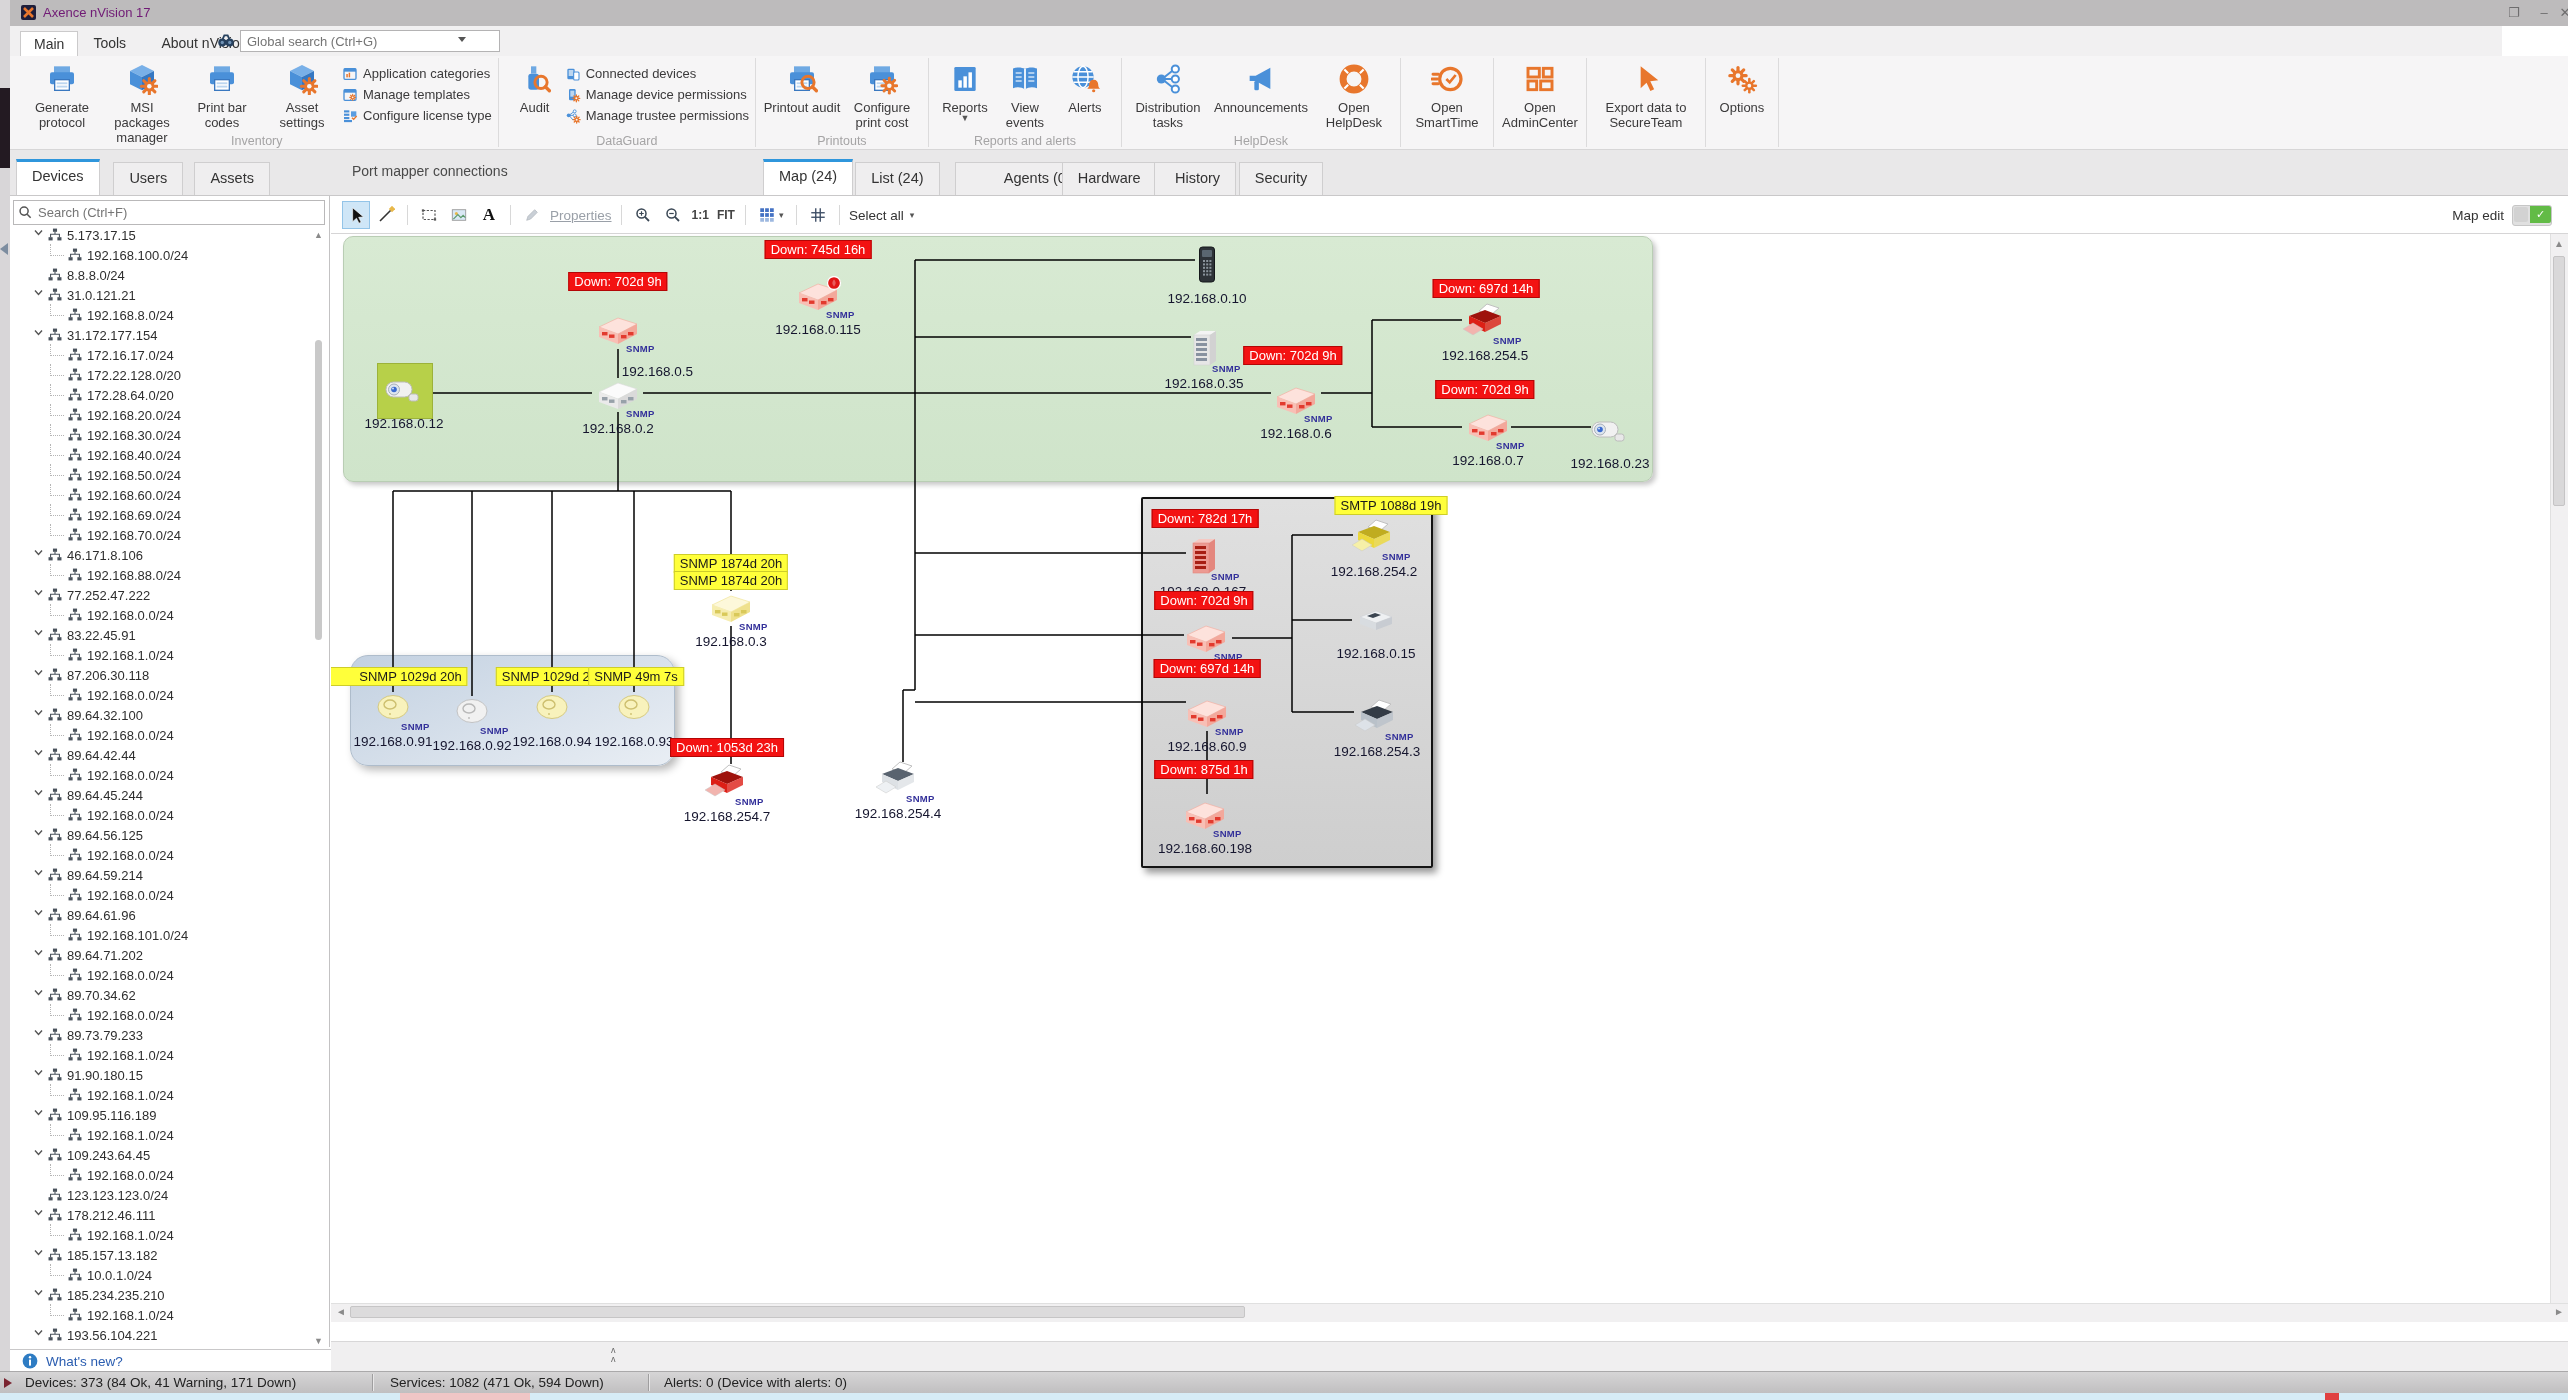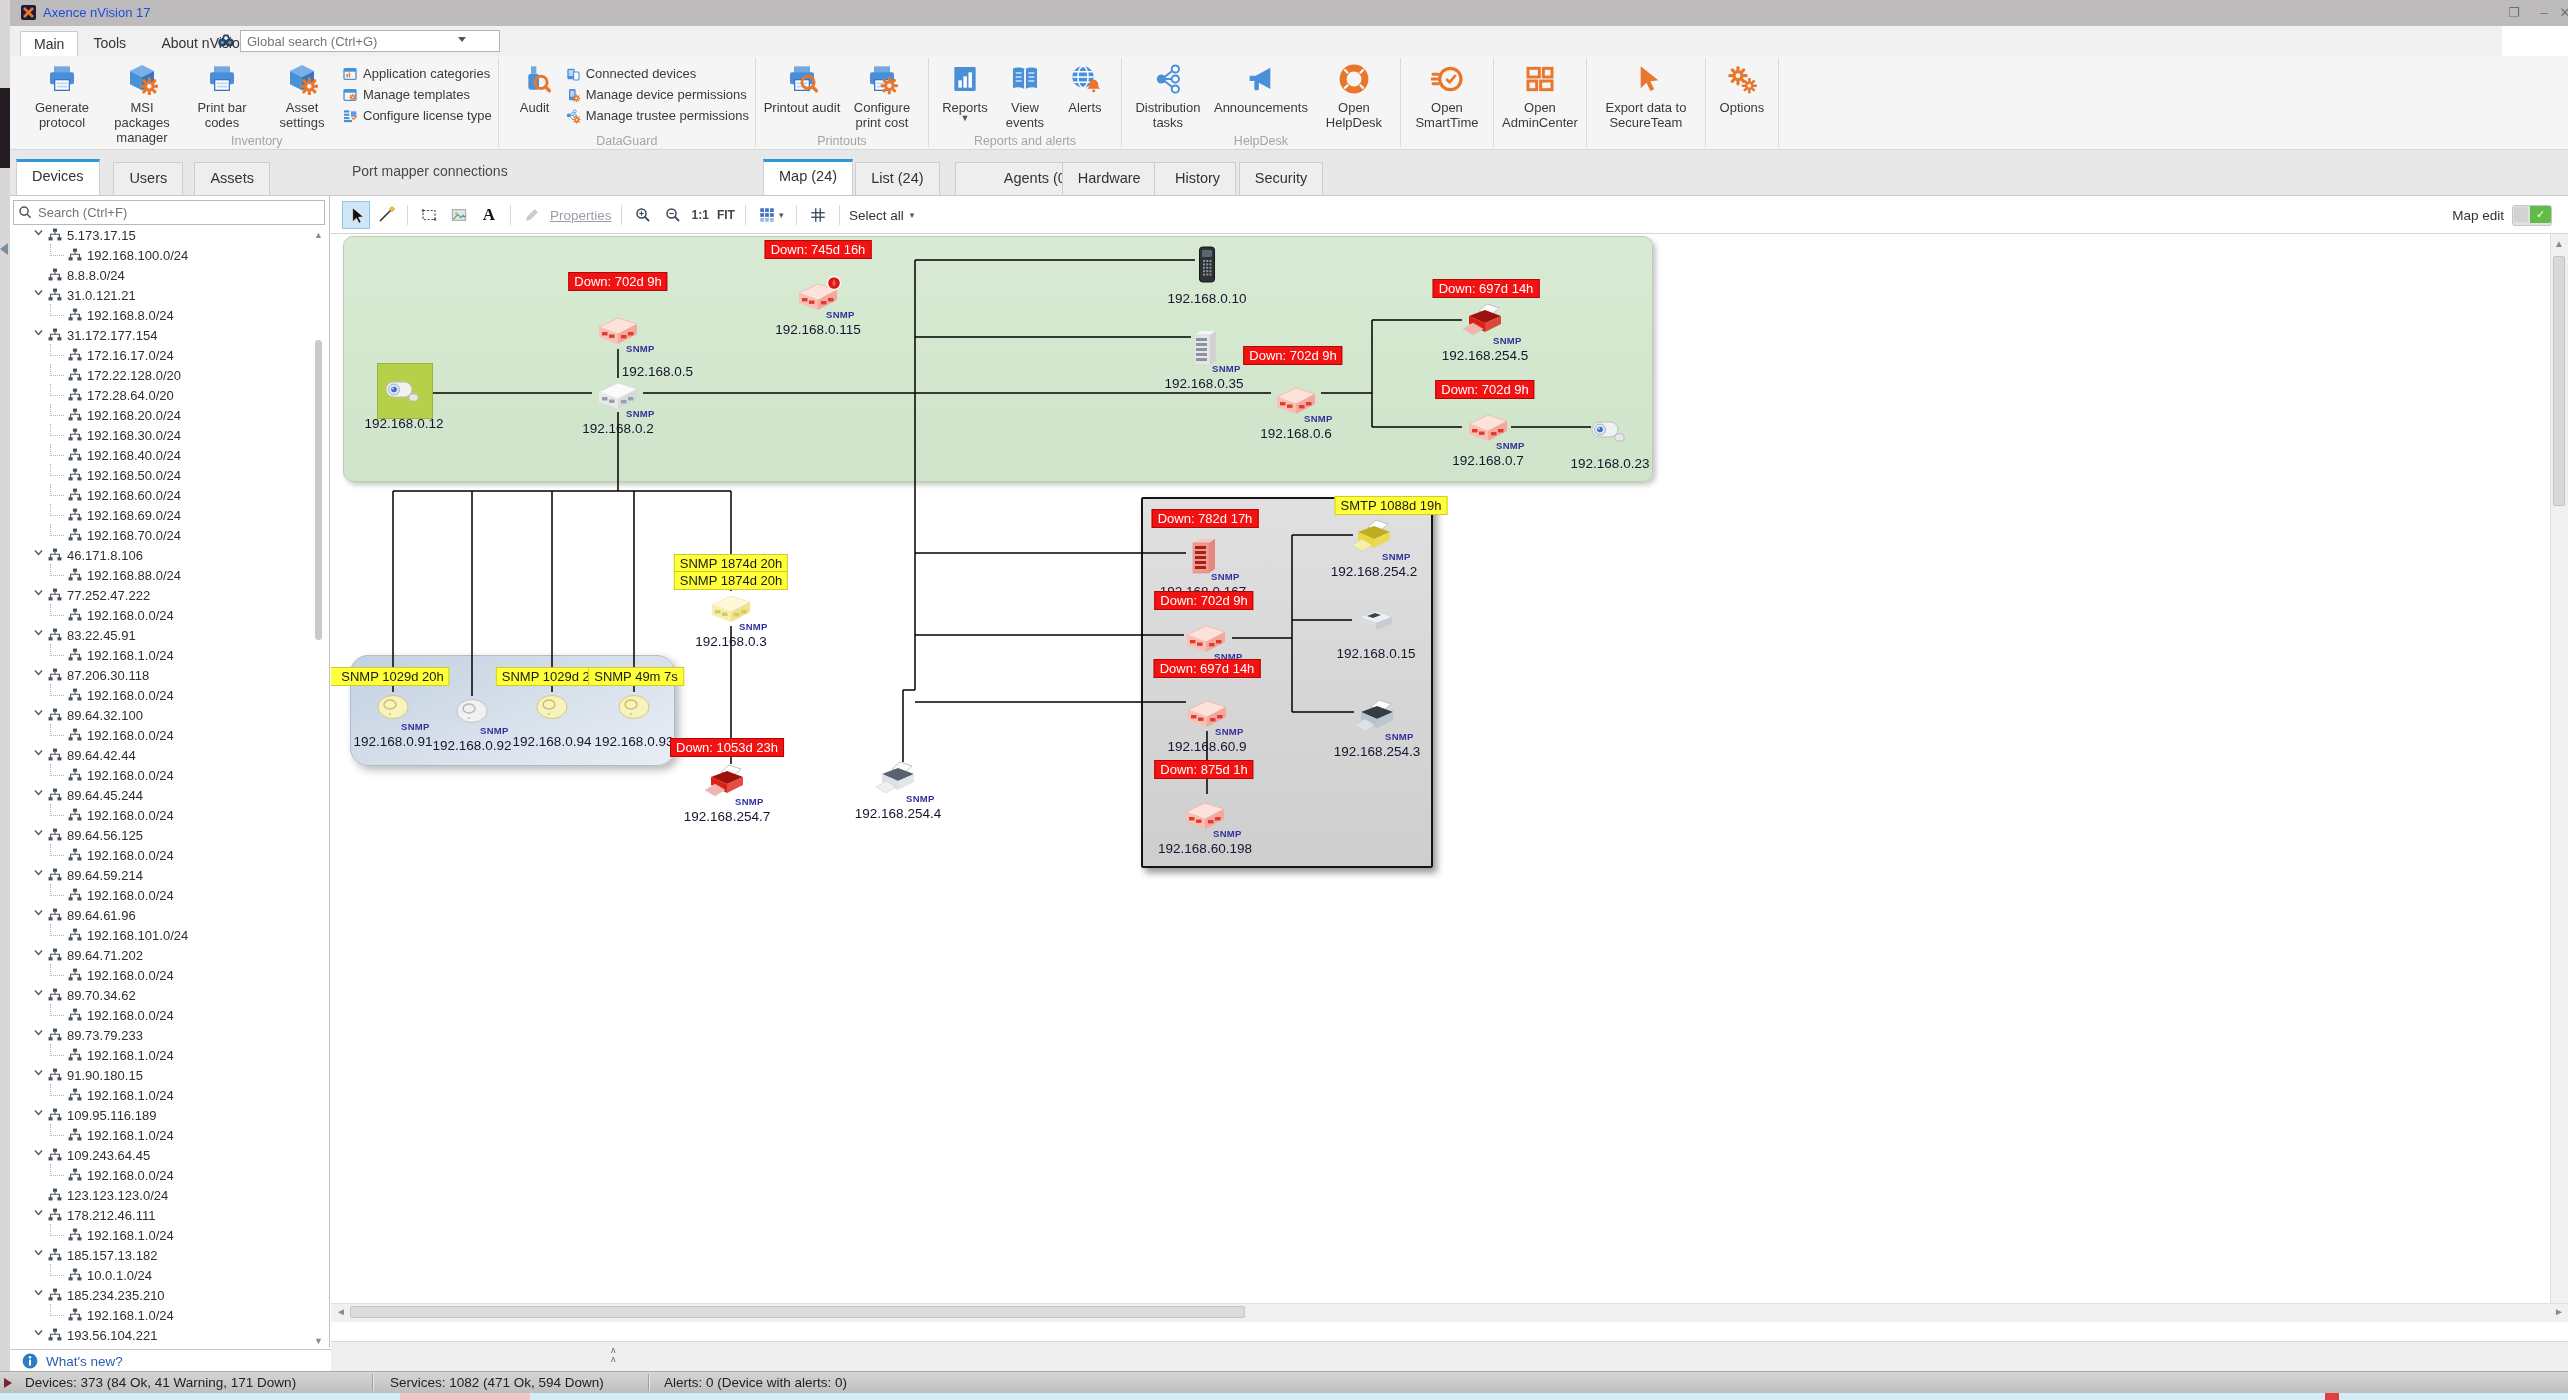--- a/index.html
+++ b/index.html
@@ -5,21 +5,21 @@
   html,body{margin:0;padding:0;background:#888;}
   #screen{position:relative;width:2568px;height:1400px;background:#fff;overflow:hidden;
           font-family:"Liberation Sans",sans-serif;-webkit-font-smoothing:antialiased;}
   .abs{position:absolute;}
   
   #behind-strip{left:0;top:0;width:10px;height:1400px;background:#d8d6d8;}
   #behind-dark{left:0;top:88px;width:10px;height:80px;background:#231a22;}
   #behind-arrow{left:0;top:243px;width:0;height:0;border-top:6px solid transparent;border-bottom:6px solid transparent;border-right:8px solid #7d8da0;}
   #titlebar{left:10px;top:0;width:2558px;height:26px;background:#bdbbbc;}
   #app-icon{left:11px;top:5px;width:15px;height:15px;background:#1d1d3a;border-radius:2px;}
-  #title-text{left:33px;top:5px;font-size:13px;color:#1d4ed8;}
+  #title-text{left:33px;top:5px;font-size:13px;color:#701a75;}
   .winbtn{top:2px;width:22px;height:22px;text-align:center;color:#6e6d6e;font-size:13px;line-height:22px;}
   
   #menubar{left:10px;top:26px;width:2492px;height:30px;background:#f1f0f1;border-bottom:1px solid #e3e2e3;}
   .menu-tab{position:absolute;top:5px;height:25px;line-height:25px;padding:0 13px;font-size:14px;color:#333;}
   .menu-tab.active{background:#fff;border:1px solid #cbcacb;border-bottom:none;}
   #binocs{left:216px;top:31px;}
   #gsearch{left:240px;top:30px;width:234px;height:20px;border:1px solid #b4b3b4;background:#fff;
            font-size:13px;color:#777;padding:0 18px 0 6px;font-family:"Liberation Sans",sans-serif;}
   #gsearch-arrow{left:458px;top:37px;width:0;height:0;border-left:4px solid transparent;border-right:4px solid transparent;border-top:5px solid #555;}
   
@@ -1739,21 +1739,21 @@
         </svg></div>
       <div class="dev-label" style="left: 971px; top: 510px;">192.168.254.3</div>
       <div class="snmp-tag" style="left: 1054px; top: 497px;">SNMP</div>
       <div class="badge down" style="left: 287px; top: 38px;">Down: 702d 9h</div>
       <div class="badge down" style="left: 487px; top: 6px;">Down: 745d 16h</div>
       <div class="badge down" style="left: 962px; top: 112px;">Down: 702d 9h</div>
       <div class="badge down" style="left: 1155px; top: 45px;">Down: 697d 14h</div>
       <div class="badge down" style="left: 1154px; top: 146px;">Down: 702d 9h</div>
       <div class="badge info" style="left: 400px; top: 320px;">SNMP 1874d 20h</div>
       <div class="badge info" style="left: 400px; top: 337px;">SNMP 1874d 20h</div>
-      <div class="badge info" style="left: 48px; top: 433px; padding-left: 32px;">SNMP 1029d 20h</div>
+      <div class="badge info" style="left: 66px; top: 433px; padding-left: 32px;">SNMP 1029d 20h</div>
       <div class="badge info" style="left: 222px; top: 433px;">SNMP 1029d 21h</div>
       <div class="badge info" style="left: 305px; top: 433px;">SNMP 49m 7s</div>
       <div class="badge down" style="left: 396px; top: 504px;">Down: 1053d 23h</div>
       <div class="badge down" style="left: 874px; top: 275px;">Down: 782d 17h</div>
       <div class="badge down" style="left: 873px; top: 357px;">Down: 702d 9h</div>
       <div class="badge down" style="left: 876px; top: 425px;">Down: 697d 14h</div>
       <div class="badge down" style="left: 873px; top: 526px;">Down: 875d 1h</div>
       <div class="badge info" style="left: 1060px; top: 262px;">SMTP 1088d 19h</div>
     </div>
 

